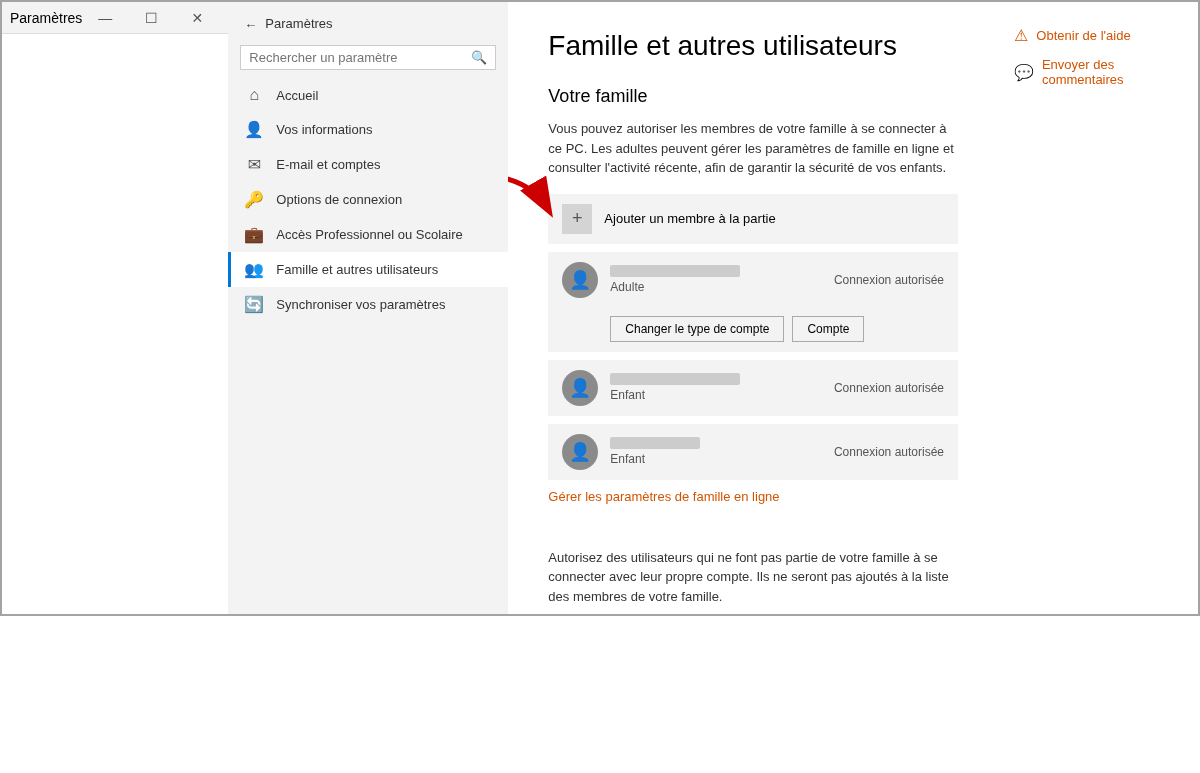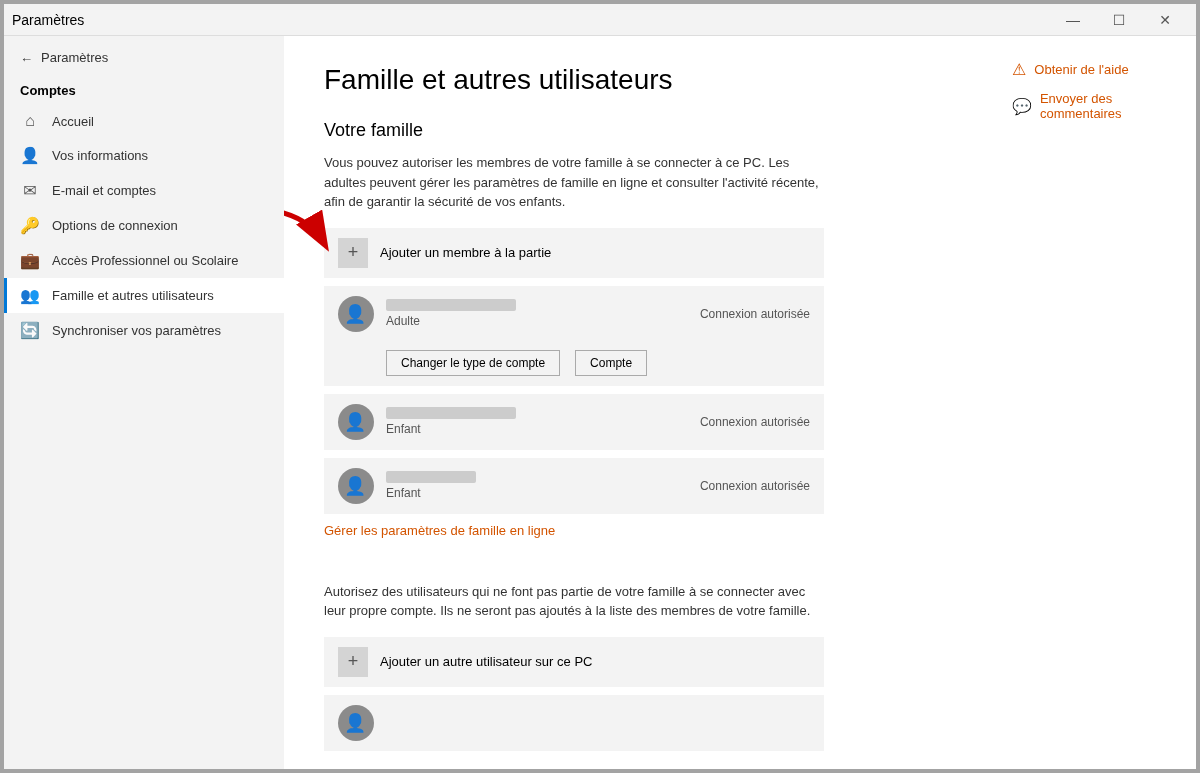--- a/index.html
+++ b/index.html
@@ -1,18 +1,18 @@
 <!DOCTYPE html>
 <html><head>
   <meta charset="utf-8">
   <style>
     * { box-sizing: border-box; margin: 0; padding: 0; }
     body { font-family: 'Segoe UI', Arial, sans-serif; background: #fff; color: #000; font-size: 14px; overflow: hidden; }
 
-    .window { width: 1200px; height: 773px; display: flex; flex-direction: column; border: 4px solid #a3a3a3; }
+    .window { width: 1200px; height: 616px; display: flex; flex-direction: row; border: 2px solid #a3a3a3; }
 
     .title-bar {
       height: 32px;
       background: #f3f3f3;
       display: flex;
       align-items: center;
       justify-content: space-between;
       padding: 0 8px;
       border-bottom: 1px solid #ddd;
       flex-shrink: 0;
@@ -128,21 +128,21 @@
       flex-shrink: 0;
     }
     .user-info { flex: 1; }
     .user-name-blur {
       height: 12px; background: #ccc; border-radius: 2px;
       width: 130px; margin-bottom: 3px;
     }
     .user-role { font-size: 12px; color: #555; }
     .user-status { font-size: 12px; color: #555; margin-left: auto; }
     .user-actions {
-      display: flex; gap: 15px; padding-left: 48px; padding-top: 6px;
+      display: flex; gap: 8px; padding-left: 48px; padding-top: 6px;
     }
     .user-action-btn {
       padding: 5px 14px;
       background: #f3f3f3;
       border: 1px solid #aaa;
       cursor: pointer;
       font-size: 12px;
       color: #000;
     }
 
@@ -186,22 +186,25 @@
   </div>
 
   <div class="content">
 
     <div class="sidebar">
       <div class="sidebar-back">
         <span>←</span>
         <span>Paramètres</span>
       </div>
 
-
-      <div class="sidebar-section-title">Comptes</div>
+      <div class="sidebar-search">
+        <input type="text" placeholder="Rechercher un paramètre" style="">
+        <span class="sidebar-search-icon">🔍</span>
+      </div>
+
 
       <div class="sidebar-item">
         <span class="sidebar-item-icon">⌂</span>
         <span>Accueil</span>
       </div>
 
       <div class="sidebar-item">
         <span class="sidebar-item-icon">👤</span>
         <span>Vos informations</span>
       </div>

